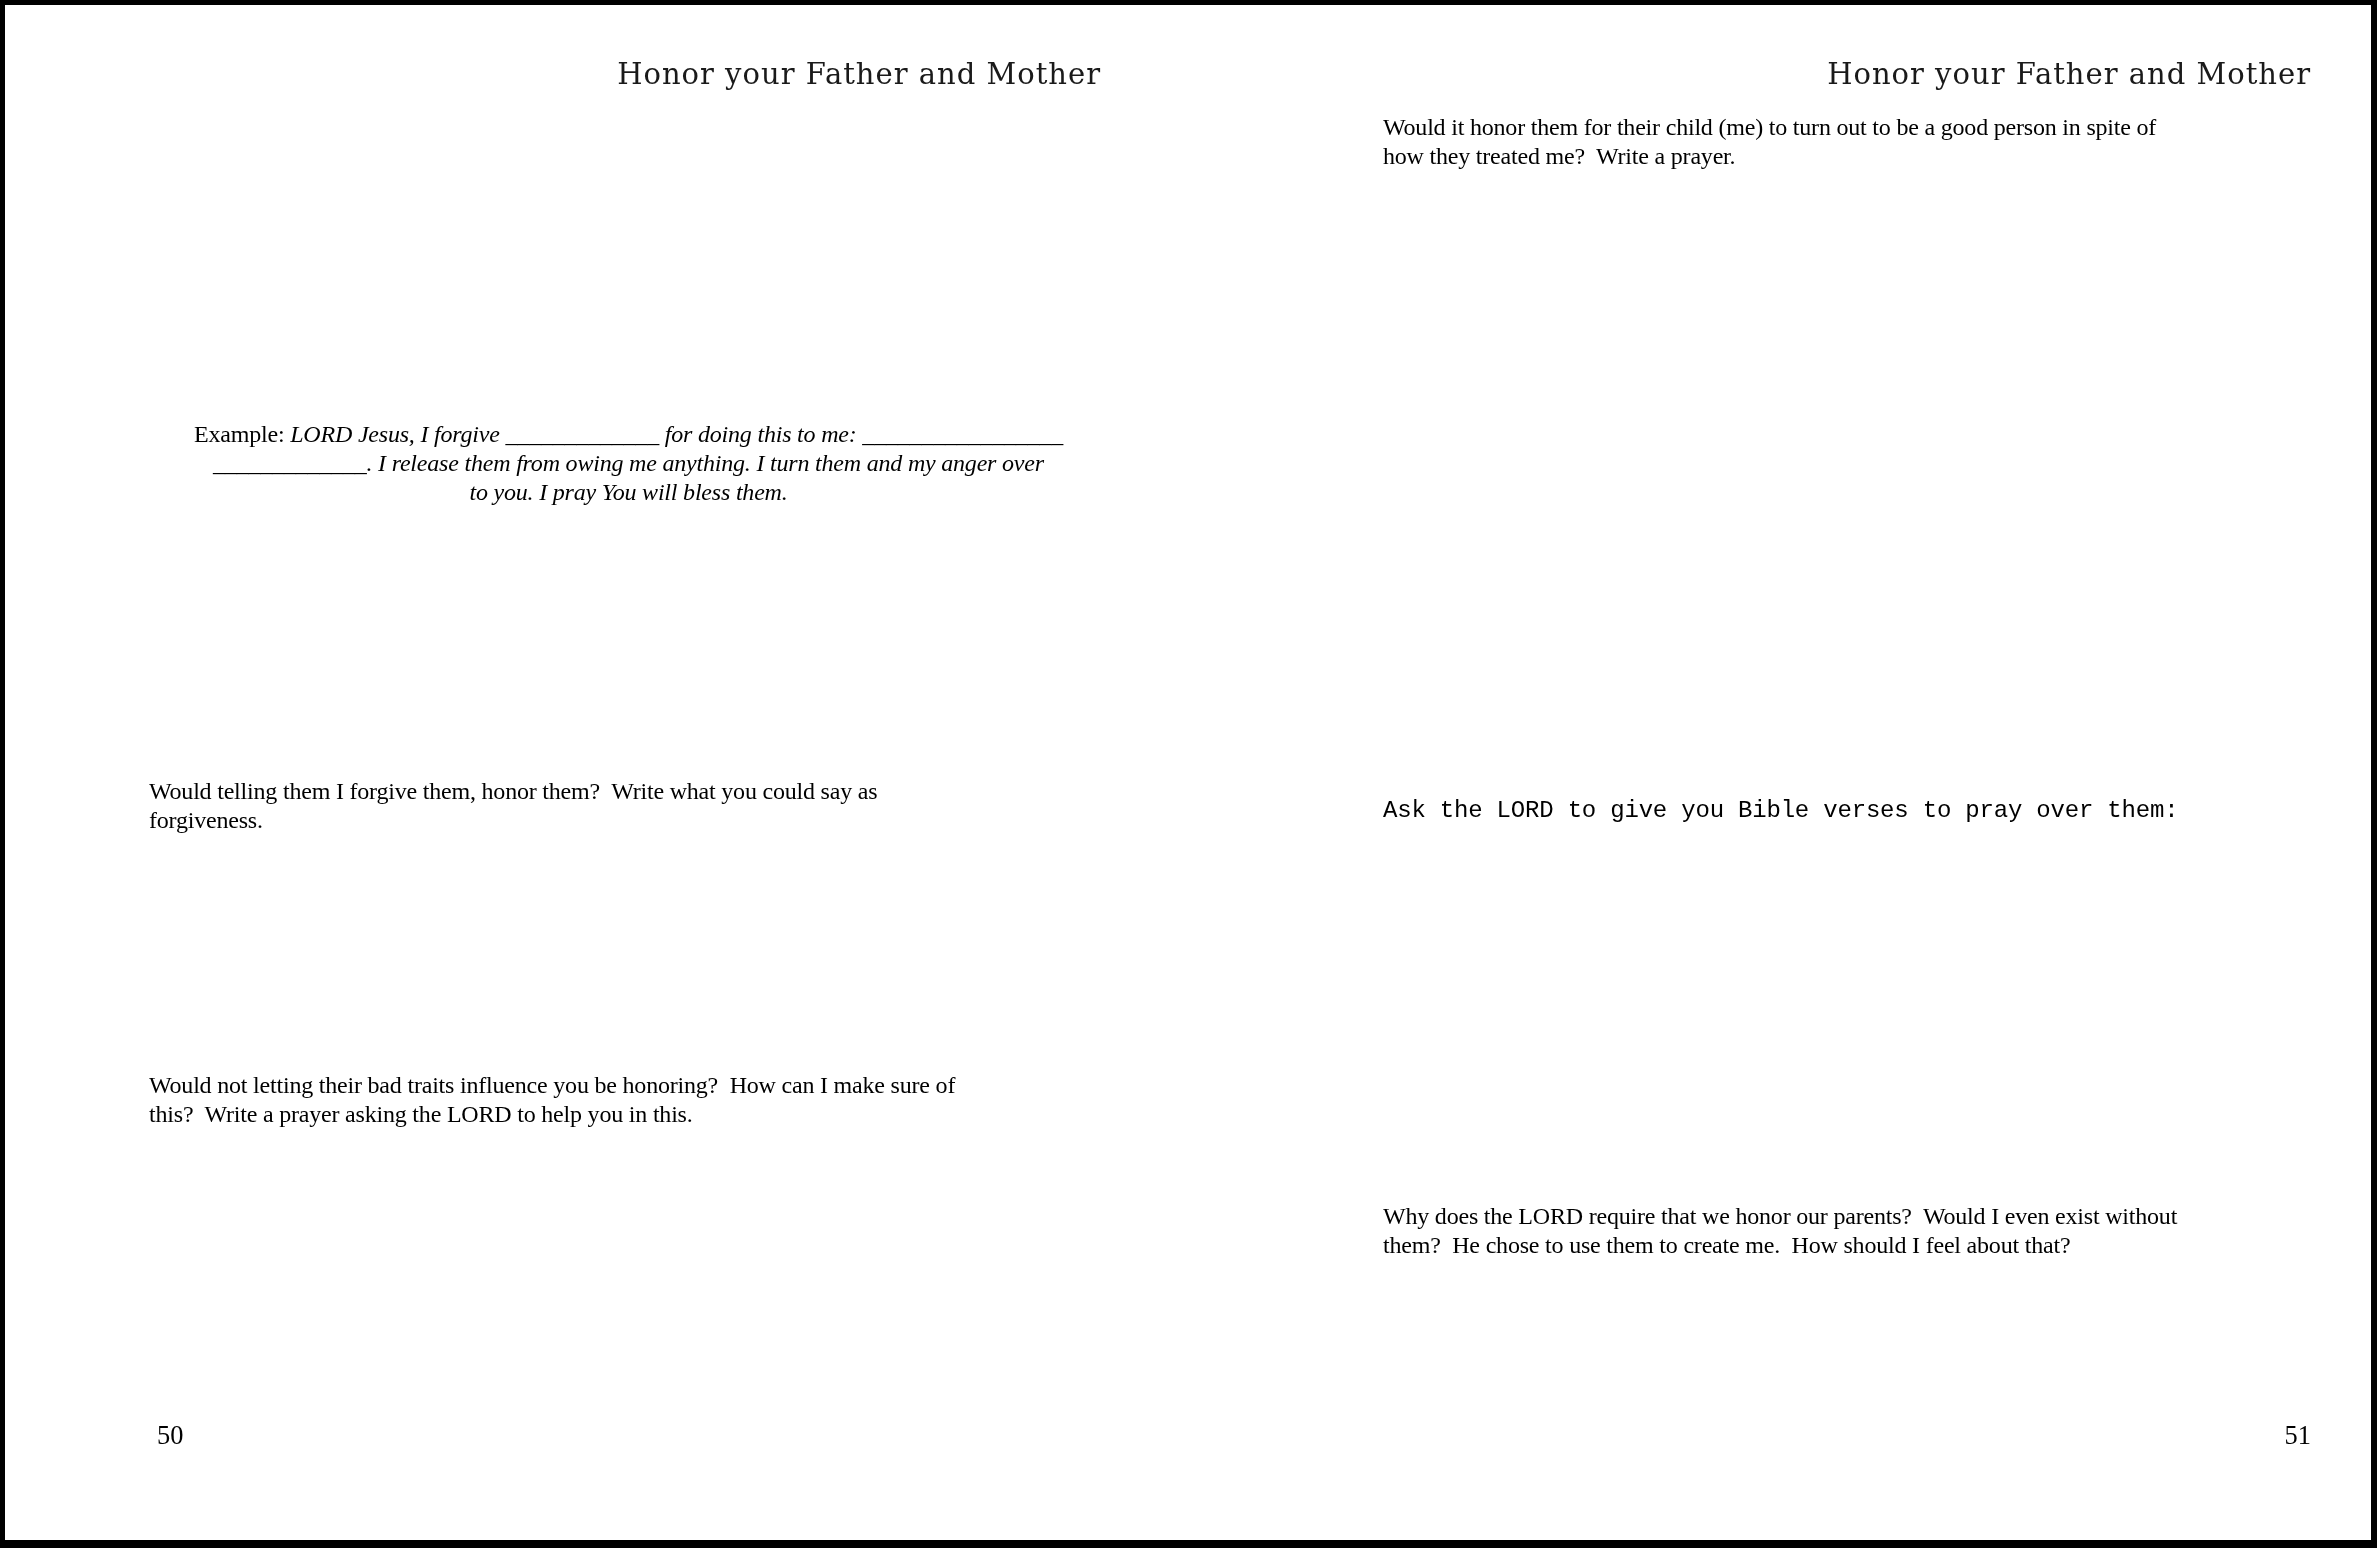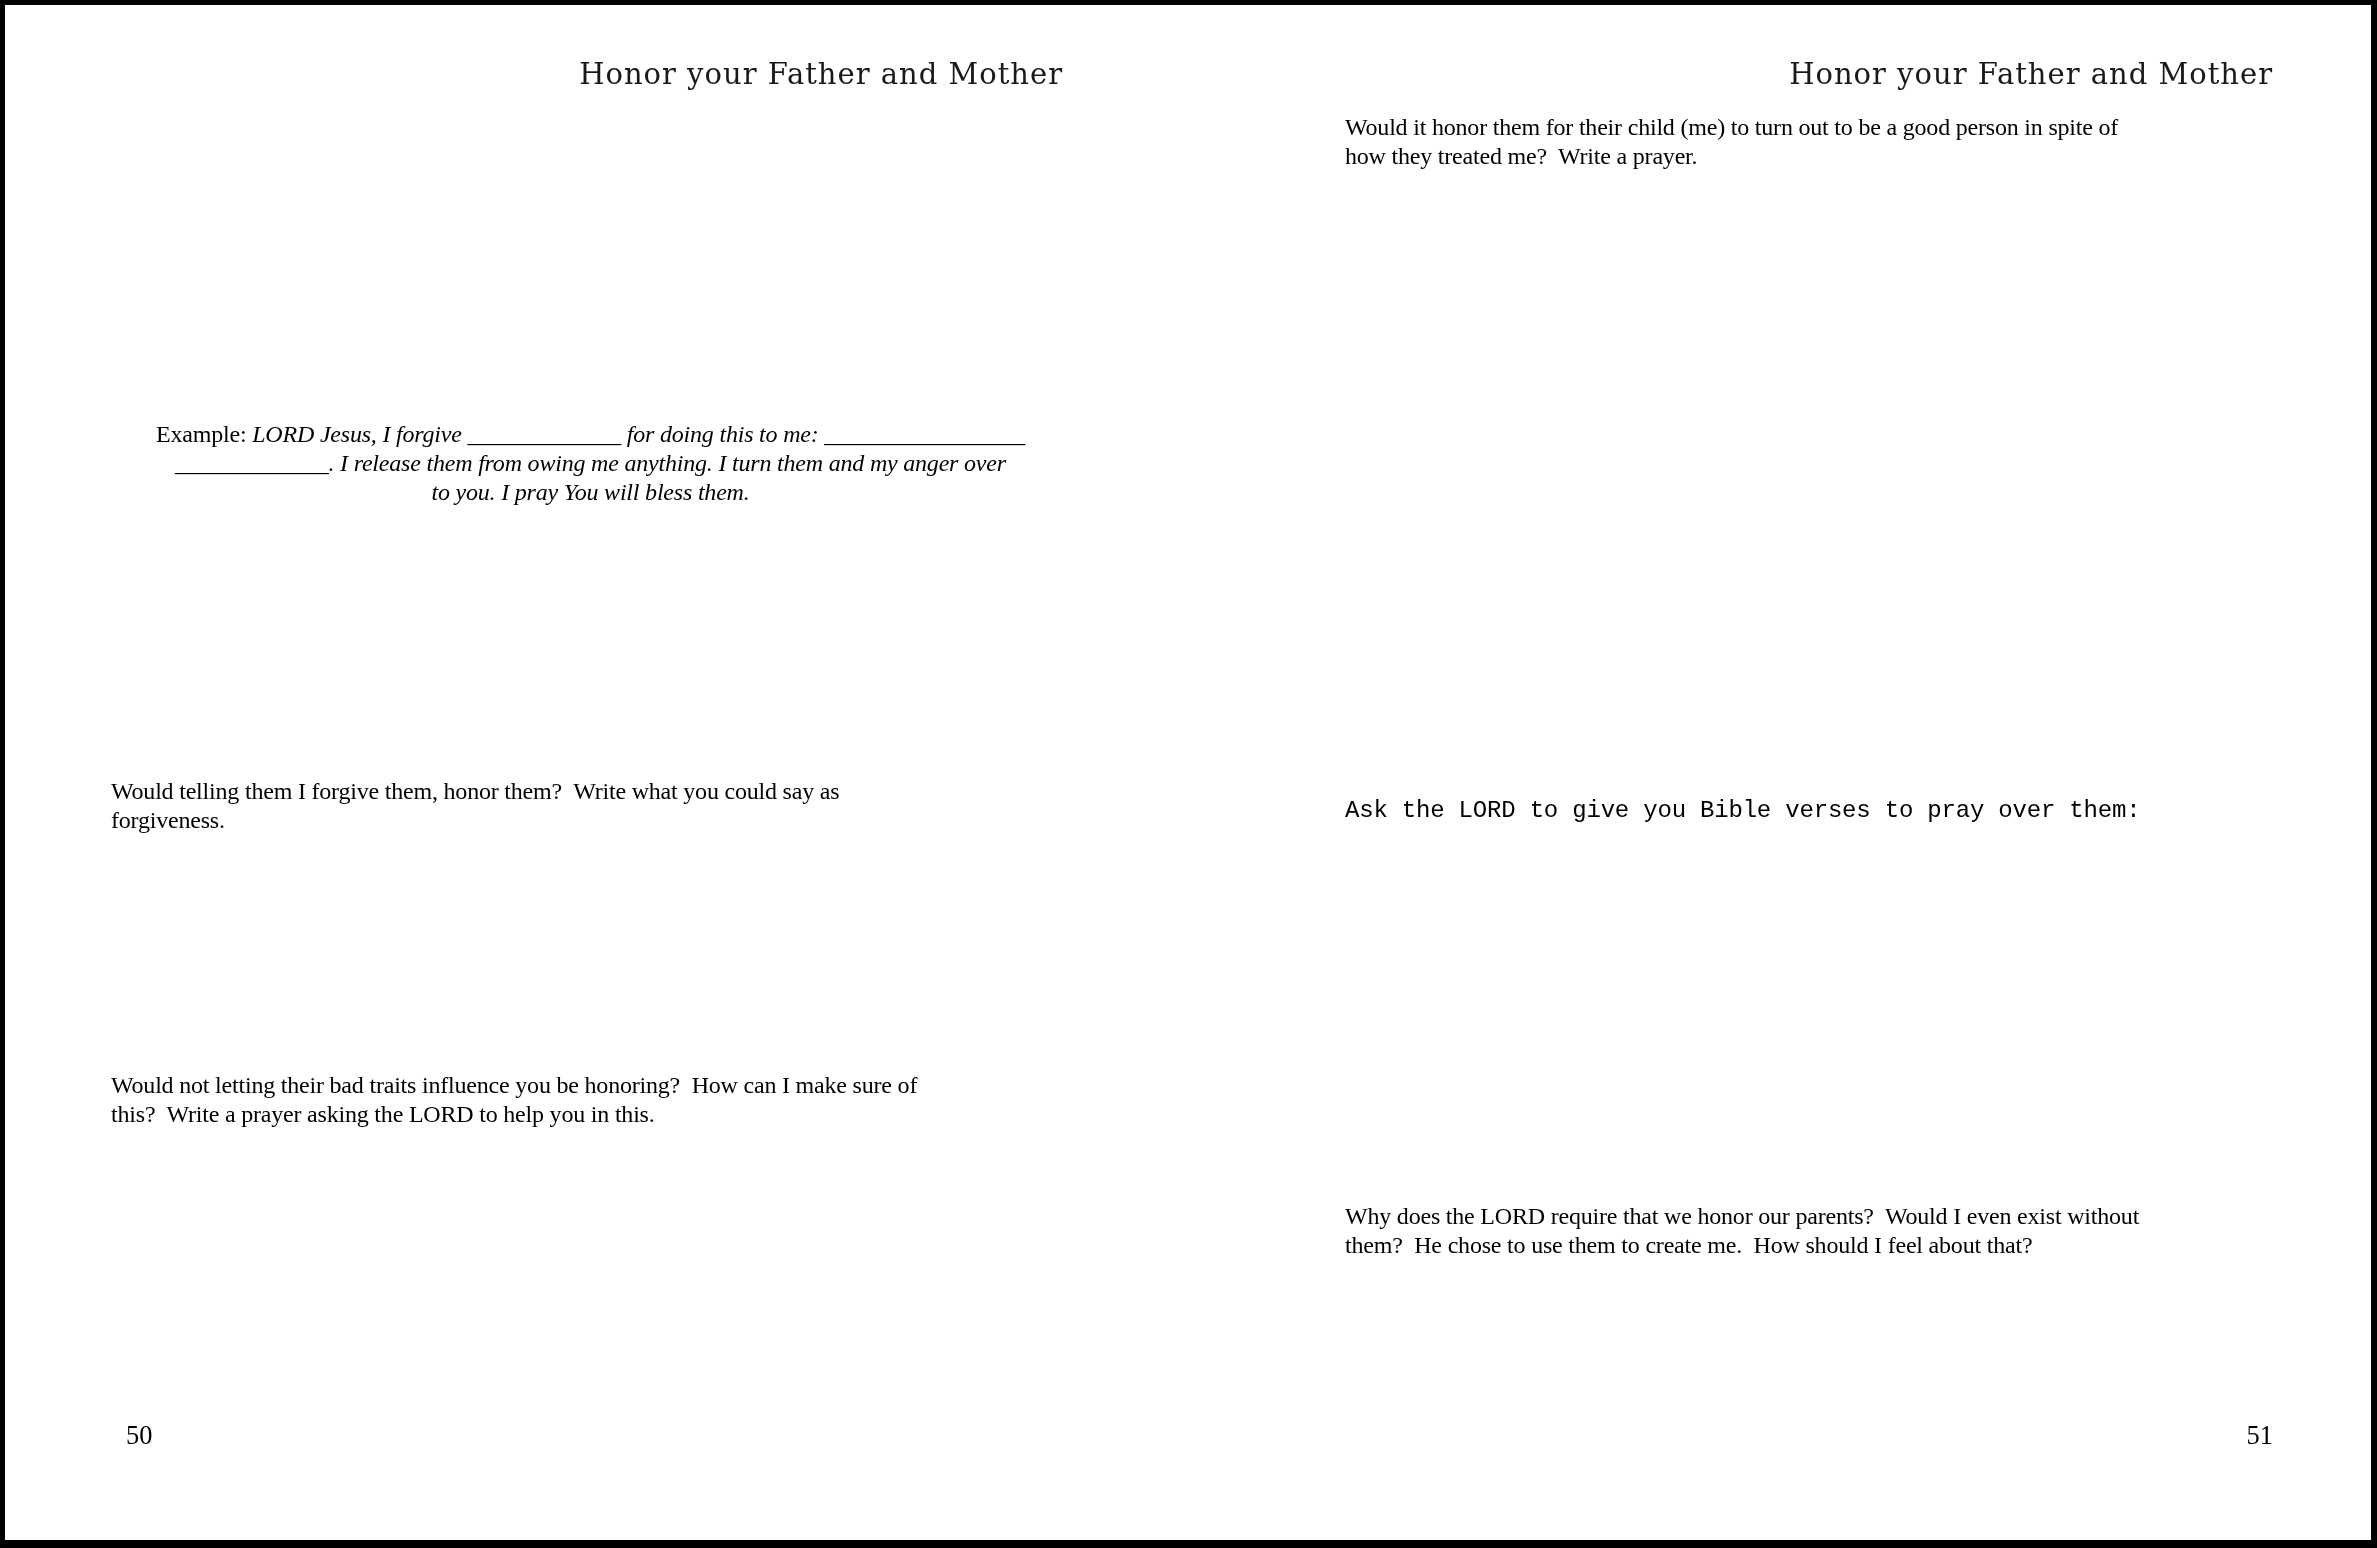--- a/index.html
+++ b/index.html
@@ -24,20 +24,21 @@
     border-right-width: 6.3px;
     pointer-events: none;
     z-index: 10;
   }
   .page {
     position: absolute;
     top: 0;
     height: 1549px;
     width: 1189px;
     background: transparent;
+    margin-left: 38px;
   }
   .page-left  { left: 0; }
   .page-right { left: 1189px; }
 
   .running-header {
     position: absolute;
     top: 57px;
     font-family: "DejaVu Serif", "Liberation Serif", serif;
     font-weight: 300;
     font-size: 29px;
@@ -63,21 +64,21 @@
 
   .example-italic { font-style: italic; }
 
   .page-number {
     position: absolute;
     top: 1421px;
     font-size: 26.4px;
     line-height: 29px;
     white-space: pre;
   }
-  .page-left  .page-number { left: 126px; text-align: right; }
+  .page-left  .page-number { left: 119px; text-align: right; }
   .page-right .page-number { left: 156px; width: 928px; text-align: right; }
 
   
   .lp1 { top: 113px; }
   .lp2 { top: 340px; }
   .lpe { top: 420px; text-align: center; }
   .lp3 { top: 777px; }
   .lp4 { top: 1071px; }
 
   .rp1 { top: 113px; }

